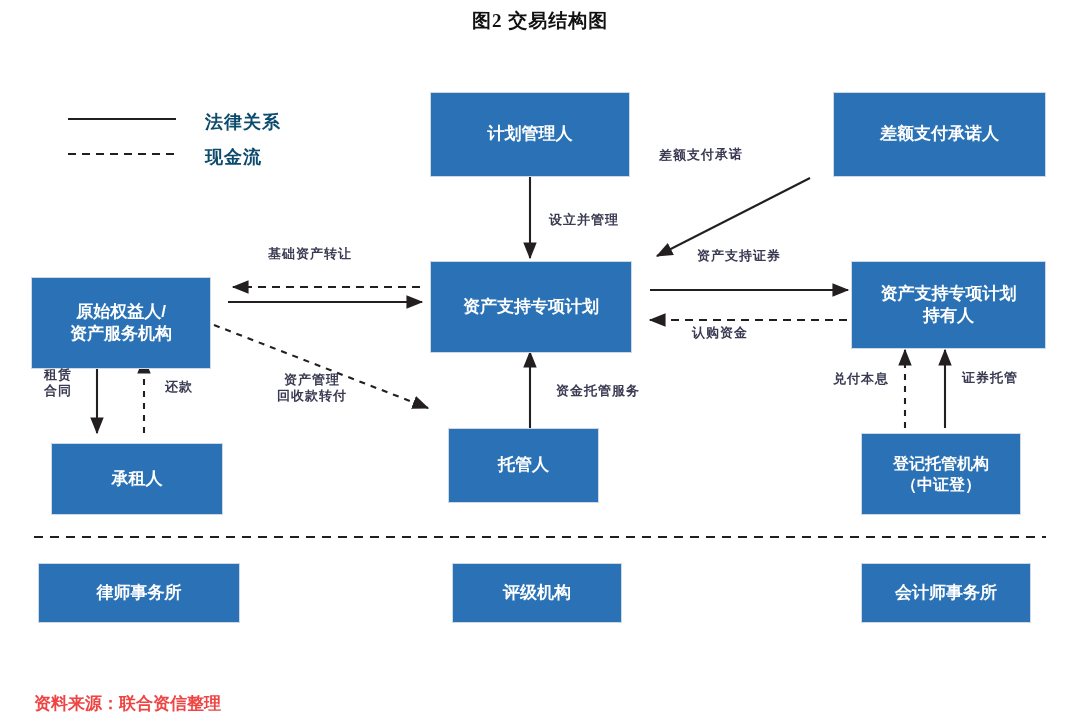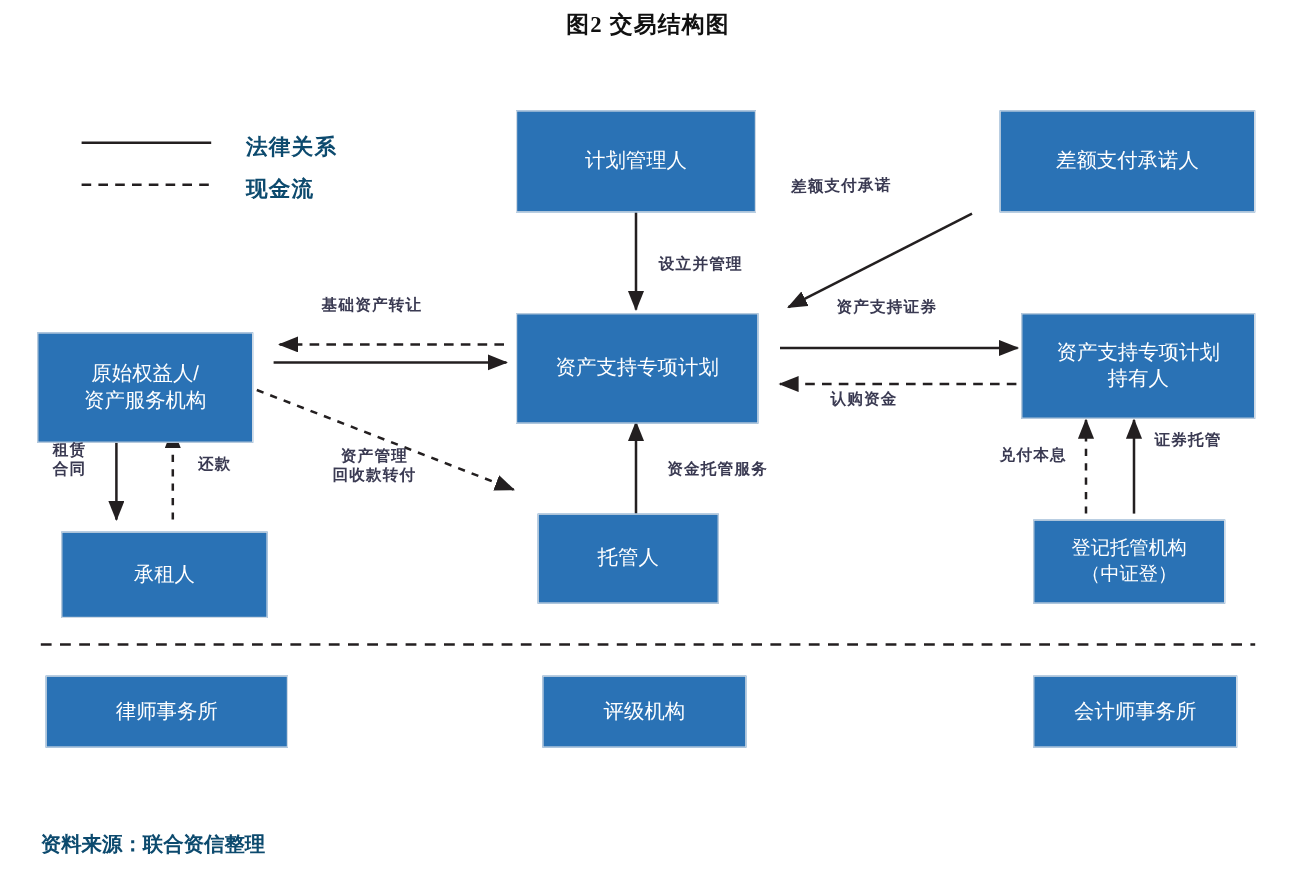--- a/index.html
+++ b/index.html
@@ -16,33 +16,34 @@
   .title{
     position:absolute;left:0;top:8px;width:1080px;
     text-align:center;
     font-family:"Liberation Serif","DejaVu Serif",serif;
     font-size:19px;font-weight:bold;letter-spacing:1px;
     color:#111;
   }
   .source{
     position:absolute;left:34px;top:692px;
     font-family:Liberation Sans, sans-serif;
-    font-size:17px;font-weight:bold;color:#0c4a6e;text-align:right;
+    font-size:17px;font-weight:bold;color:#ef4444;text-align:right;
   }
 
   .node{
     position:absolute;
     background:#2a72b5;
     color:#ffffff;
     display:flex;align-items:center;justify-content:center;
     text-align:center;
     font-size:17px;
     line-height:1.32;
     box-sizing:border-box;
     border:1px solid #cfd9e4;
+    font-weight:bold;
   }
   .node.small{font-size:16px;}
 
   .edge-label{
     position:absolute;
     font-family:"Liberation Serif","DejaVu Serif",serif;
     font-size:13px;
     font-weight:bold;
     color:#3a3a52;
     white-space:pre;
@@ -119,21 +120,21 @@
 
   <div class="node" style="left:430px;top:261px;width:202px;height:92px;">资产支持专项计划</div>
 
   <div class="node" style="left:851px;top:261px;width:195px;height:88px;white-space:pre-line;">资产支持专项计划
 持有人</div>
 
   <div class="node" style="left:51px;top:443px;width:172px;height:72px;">承租人</div>
 
   <div class="node" style="left:448px;top:428px;width:151px;height:75px;">托管人</div>
 
-  <div class="node small" style="left:861px;top:433px;width:160px;height:70px;white-space:pre-line;">登记托管机构
+  <div class="node small" style="left:861px;top:433px;width:160px;height:82px;white-space:pre-line;">登记托管机构
 （中证登）</div>
 
   <div class="node" style="left:38px;top:563px;width:202px;height:60px;">律师事务所</div>
 
   <div class="node" style="left:452px;top:563px;width:170px;height:60px;">评级机构</div>
 
   <div class="node" style="left:861px;top:563px;width:170px;height:60px;">会计师事务所</div>
 
   <div class="edge-label" style="left:268px;top:246px;">基础资产转让</div>
 
@@ -150,16 +151,16 @@
 
   <div class="edge-label" style="left:165px;top:379px;">还款</div>
 
   <div class="edge-label" style="left:277px;top:372px;white-space:pre-line;text-align:center;">资产管理
 回收款转付</div>
 
   <div class="edge-label" style="left:556px;top:383px;">资金托管服务</div>
 
   <div class="edge-label" style="left:833px;top:371px;">兑付本息</div>
 
-  <div class="edge-label" style="left:962px;top:359px;">证券托管</div>
+  <div class="edge-label" style="left:962px;top:371px;font-family:Liberation Mono, monospace;">证券托管</div>
 
   <div class="source">资料来源：联合资信整理</div>
 </div>
 
 </body></html>

